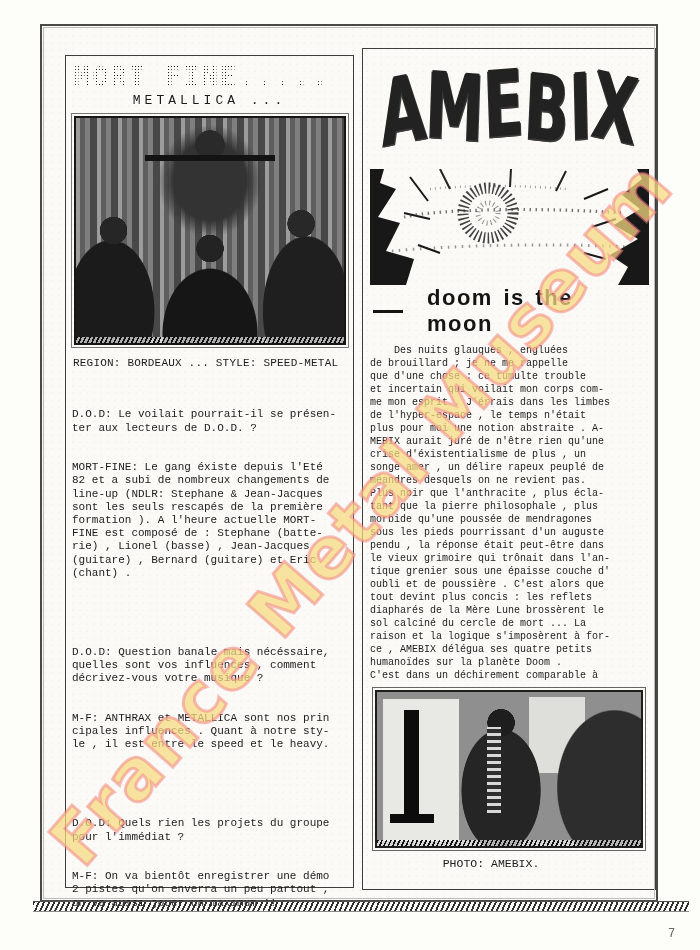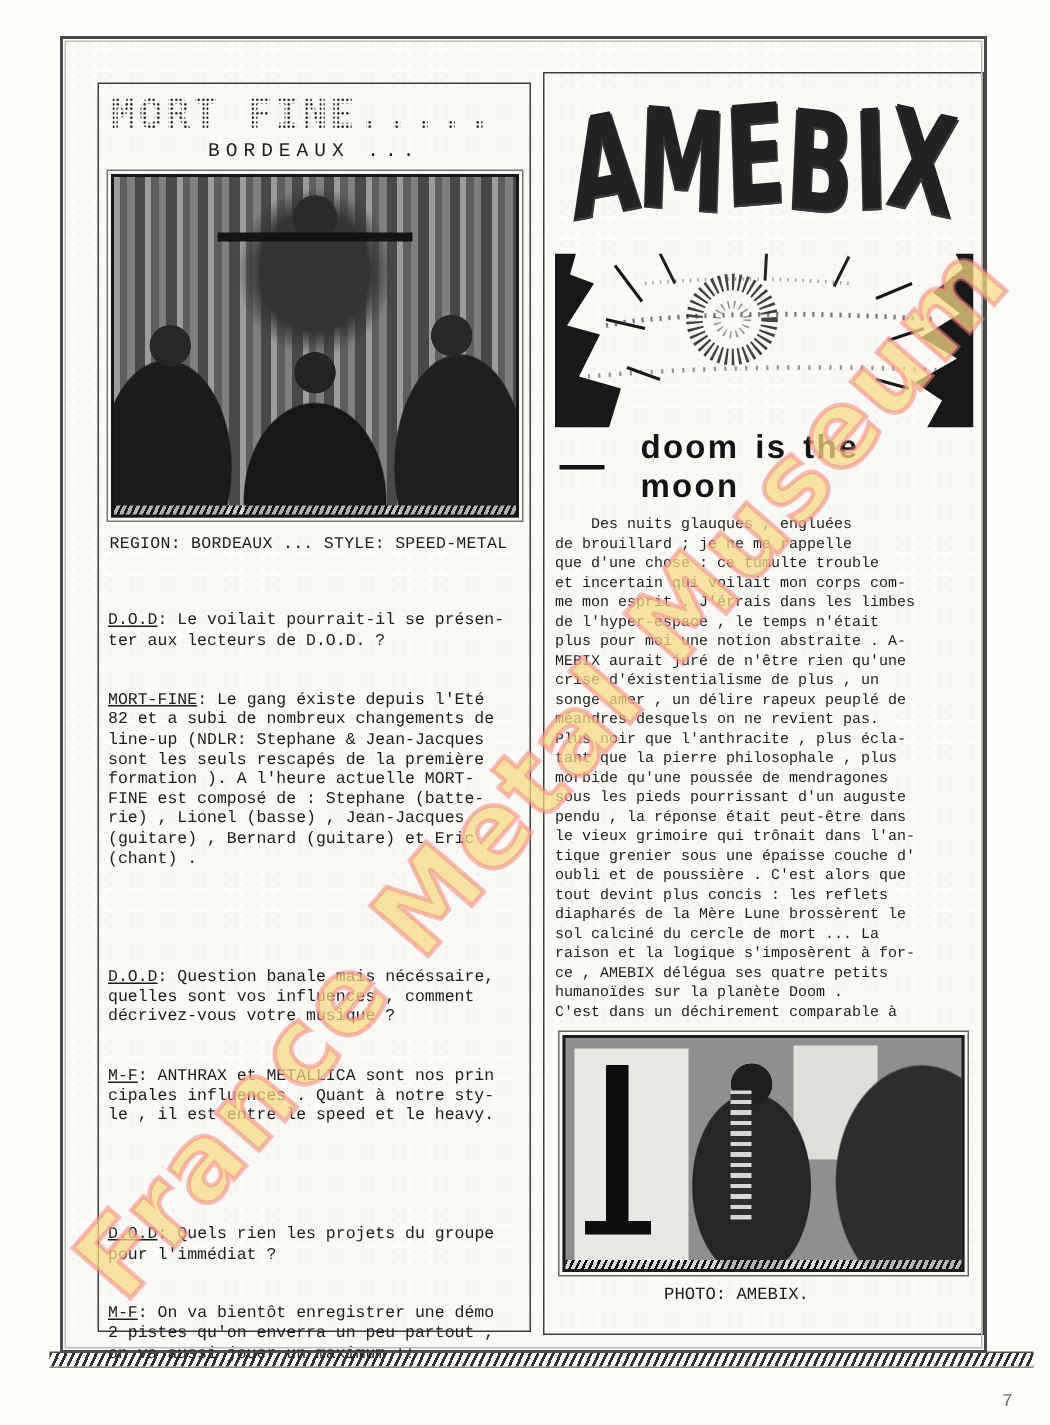--- a/index.html
+++ b/index.html
@@ -71,21 +71,21 @@
       radial-gradient(ellipse 52px 56px at 50% 28%,#333 70%,transparent),
       repeating-linear-gradient(90deg,#9c9c9c 0 4px,#5e5e5e 4px 9px,#7f7f7f 9px 14px,#484848 14px 21px);
     background-repeat:no-repeat,no-repeat,no-repeat,no-repeat,no-repeat,no-repeat,no-repeat,no-repeat,no-repeat,repeat;
     background-size:130px 6px,auto,auto,auto,auto,auto,auto,auto,auto,auto;
     background-position:50% 17%,0 0,0 0,0 0,0 0,0 0,0 0,0 0,0 0,0 0;
   }
   .photo-caption{margin:12px 0 0 1px;font-size:11px;letter-spacing:.2px}
 
   .qa-block{margin-top:13px;font-size:11px;line-height:13.2px;white-space:pre-wrap}
   .qa-block p{margin:0}
-  .spk{text-decoration:underline}
+  .spk{}
 
   
   .logo{
     text-align:center;margin:4px 0 0;height:106px;
     font-family:"DejaVu Sans",sans-serif;font-weight:800;font-size:58px;line-height:66px;
     color:#222;transform:scaleY(1.58);transform-origin:top center;
     text-shadow:1px 1px 0 #3a3a3a,-1px 1px 0 #2d2d2d;
     letter-spacing:1px;white-space:nowrap;
   }
   .logo span{display:inline-block}
@@ -126,21 +126,21 @@
   }
   .photo-credit{text-align:center;padding-right:36px;font-size:11.5px;margin:9px 0 0}
 </style>
 </head>
 <body>
 
 <div class="frame">
 
   <section class="colbox left-col">
     <div class="title-row dotmatrix">MORT FINE..... ‡</div>
-    <div class="subtitle">BORDEAUX ...</div>
+    <div class="subtitle">METALLICA ...</div>
 
     <div class="photo band-photo"></div>
 
     <div class="photo-caption">REGION: BORDEAUX ... STYLE: SPEED-METAL</div>
 
     <div class="qa-block">
       <p><span class="spk">D.O.D</span><span>: Le voilait pourrait-il se présen-
 ter aux lecteurs de D.O.D. ?</span></p>
       <p><span class="spk">MORT-FINE</span><span>: Le gang éxiste depuis l'Eté
 82 et a subi de nombreux changements de

